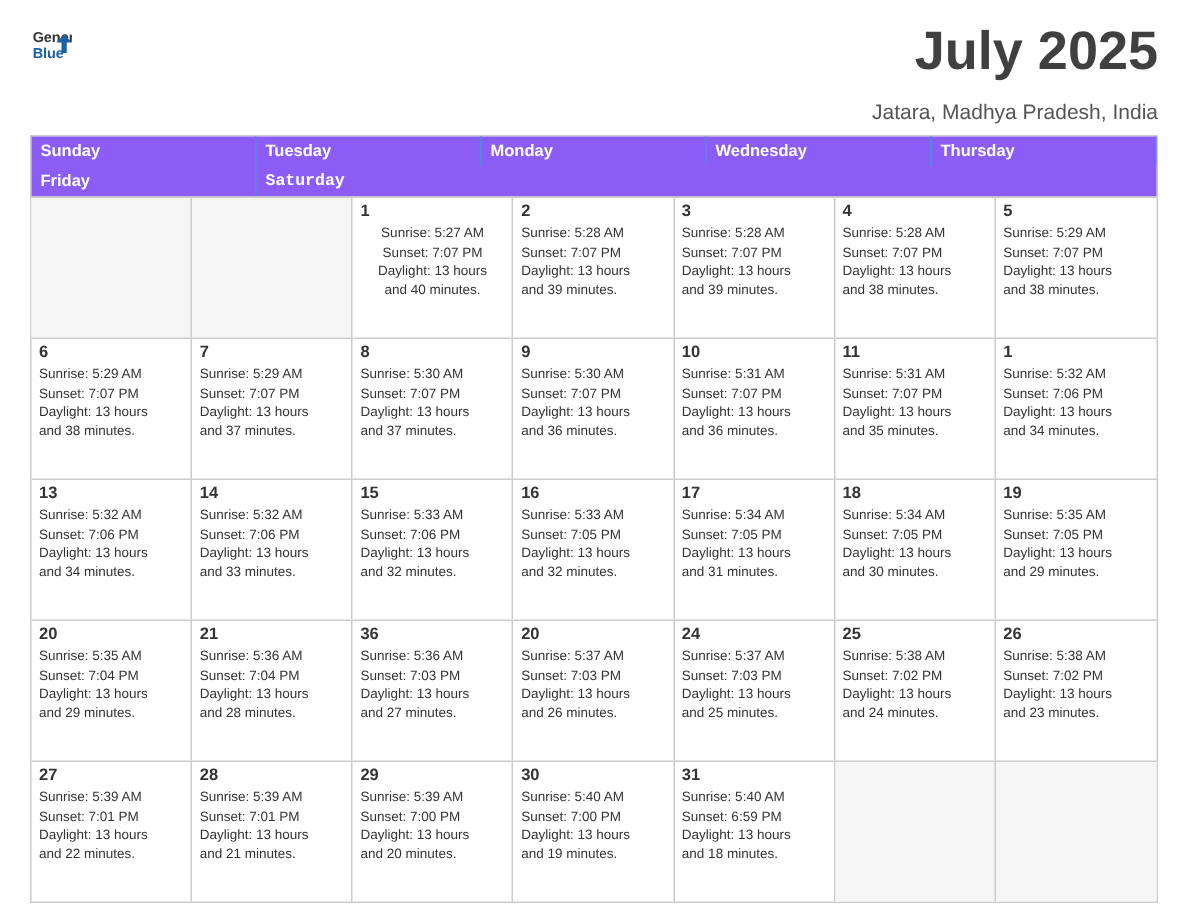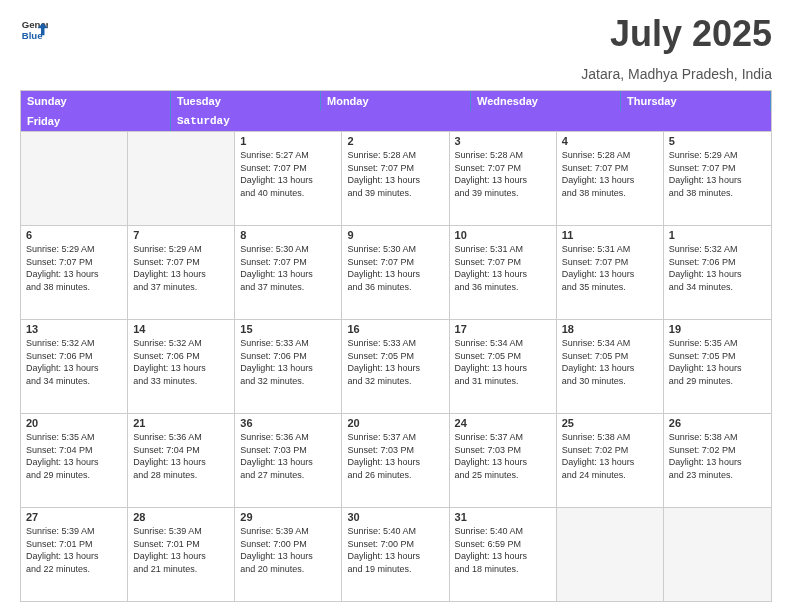--- a/index.html
+++ b/index.html
@@ -125,21 +125,21 @@
         <div class="cal-header-cell">Thursday</div>
         <div class="cal-header-cell">Friday</div>
         <div class="cal-header-cell">Saturday</div>
       </div>
     <div class="cal-body">
     <div class="cal-row">
           <div class="cal-cell empty"></div>
           <div class="cal-cell empty"></div>
           <div class="cal-cell">
             <div class="day-num">1</div>
-            <div class="sun-info" style="white-space: pre-line;">Sunrise: 5:27 AM
+            <div class="sun-info" style="white-space: pre-line; text-align: center;">Sunrise: 5:27 AM
 Sunset: 7:07 PM
 Daylight: 13 hours
 and 40 minutes.</div>
           </div>
           <div class="cal-cell">
             <div class="day-num">2</div>
             <div class="sun-info" style="white-space: pre-line;">Sunrise: 5:28 AM
 Sunset: 7:07 PM
 Daylight: 13 hours
 and 39 minutes.</div>

